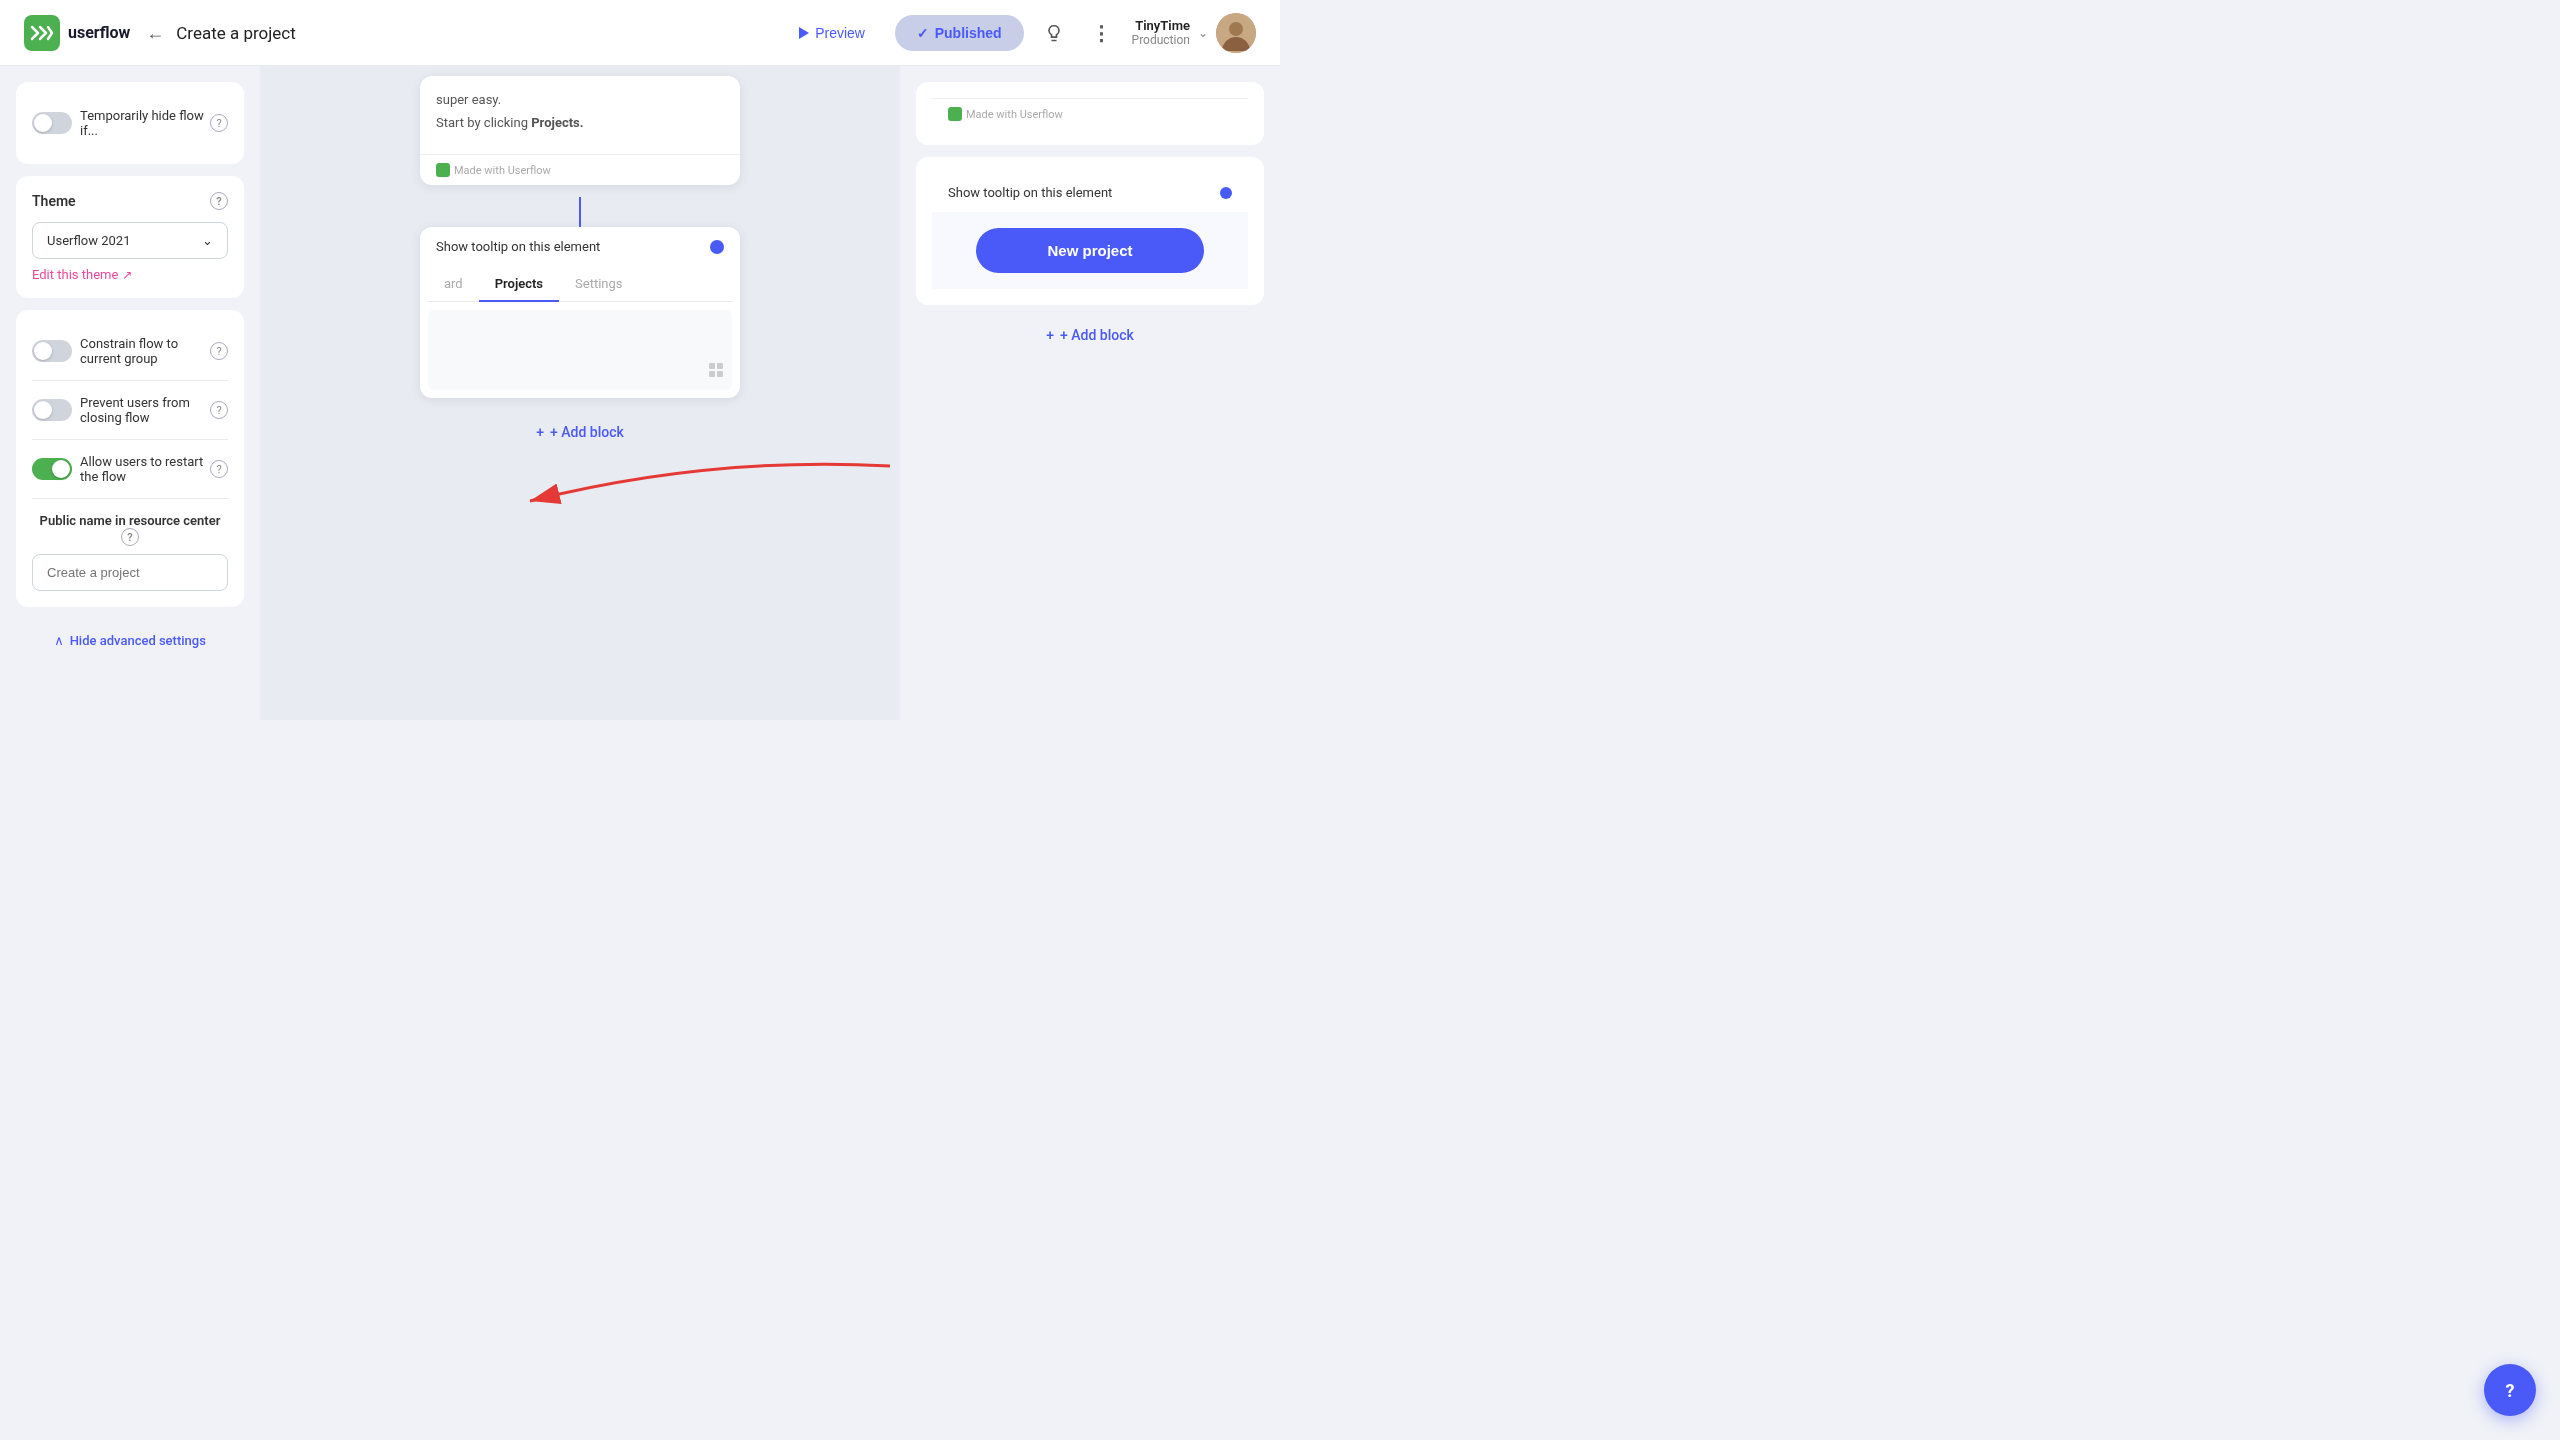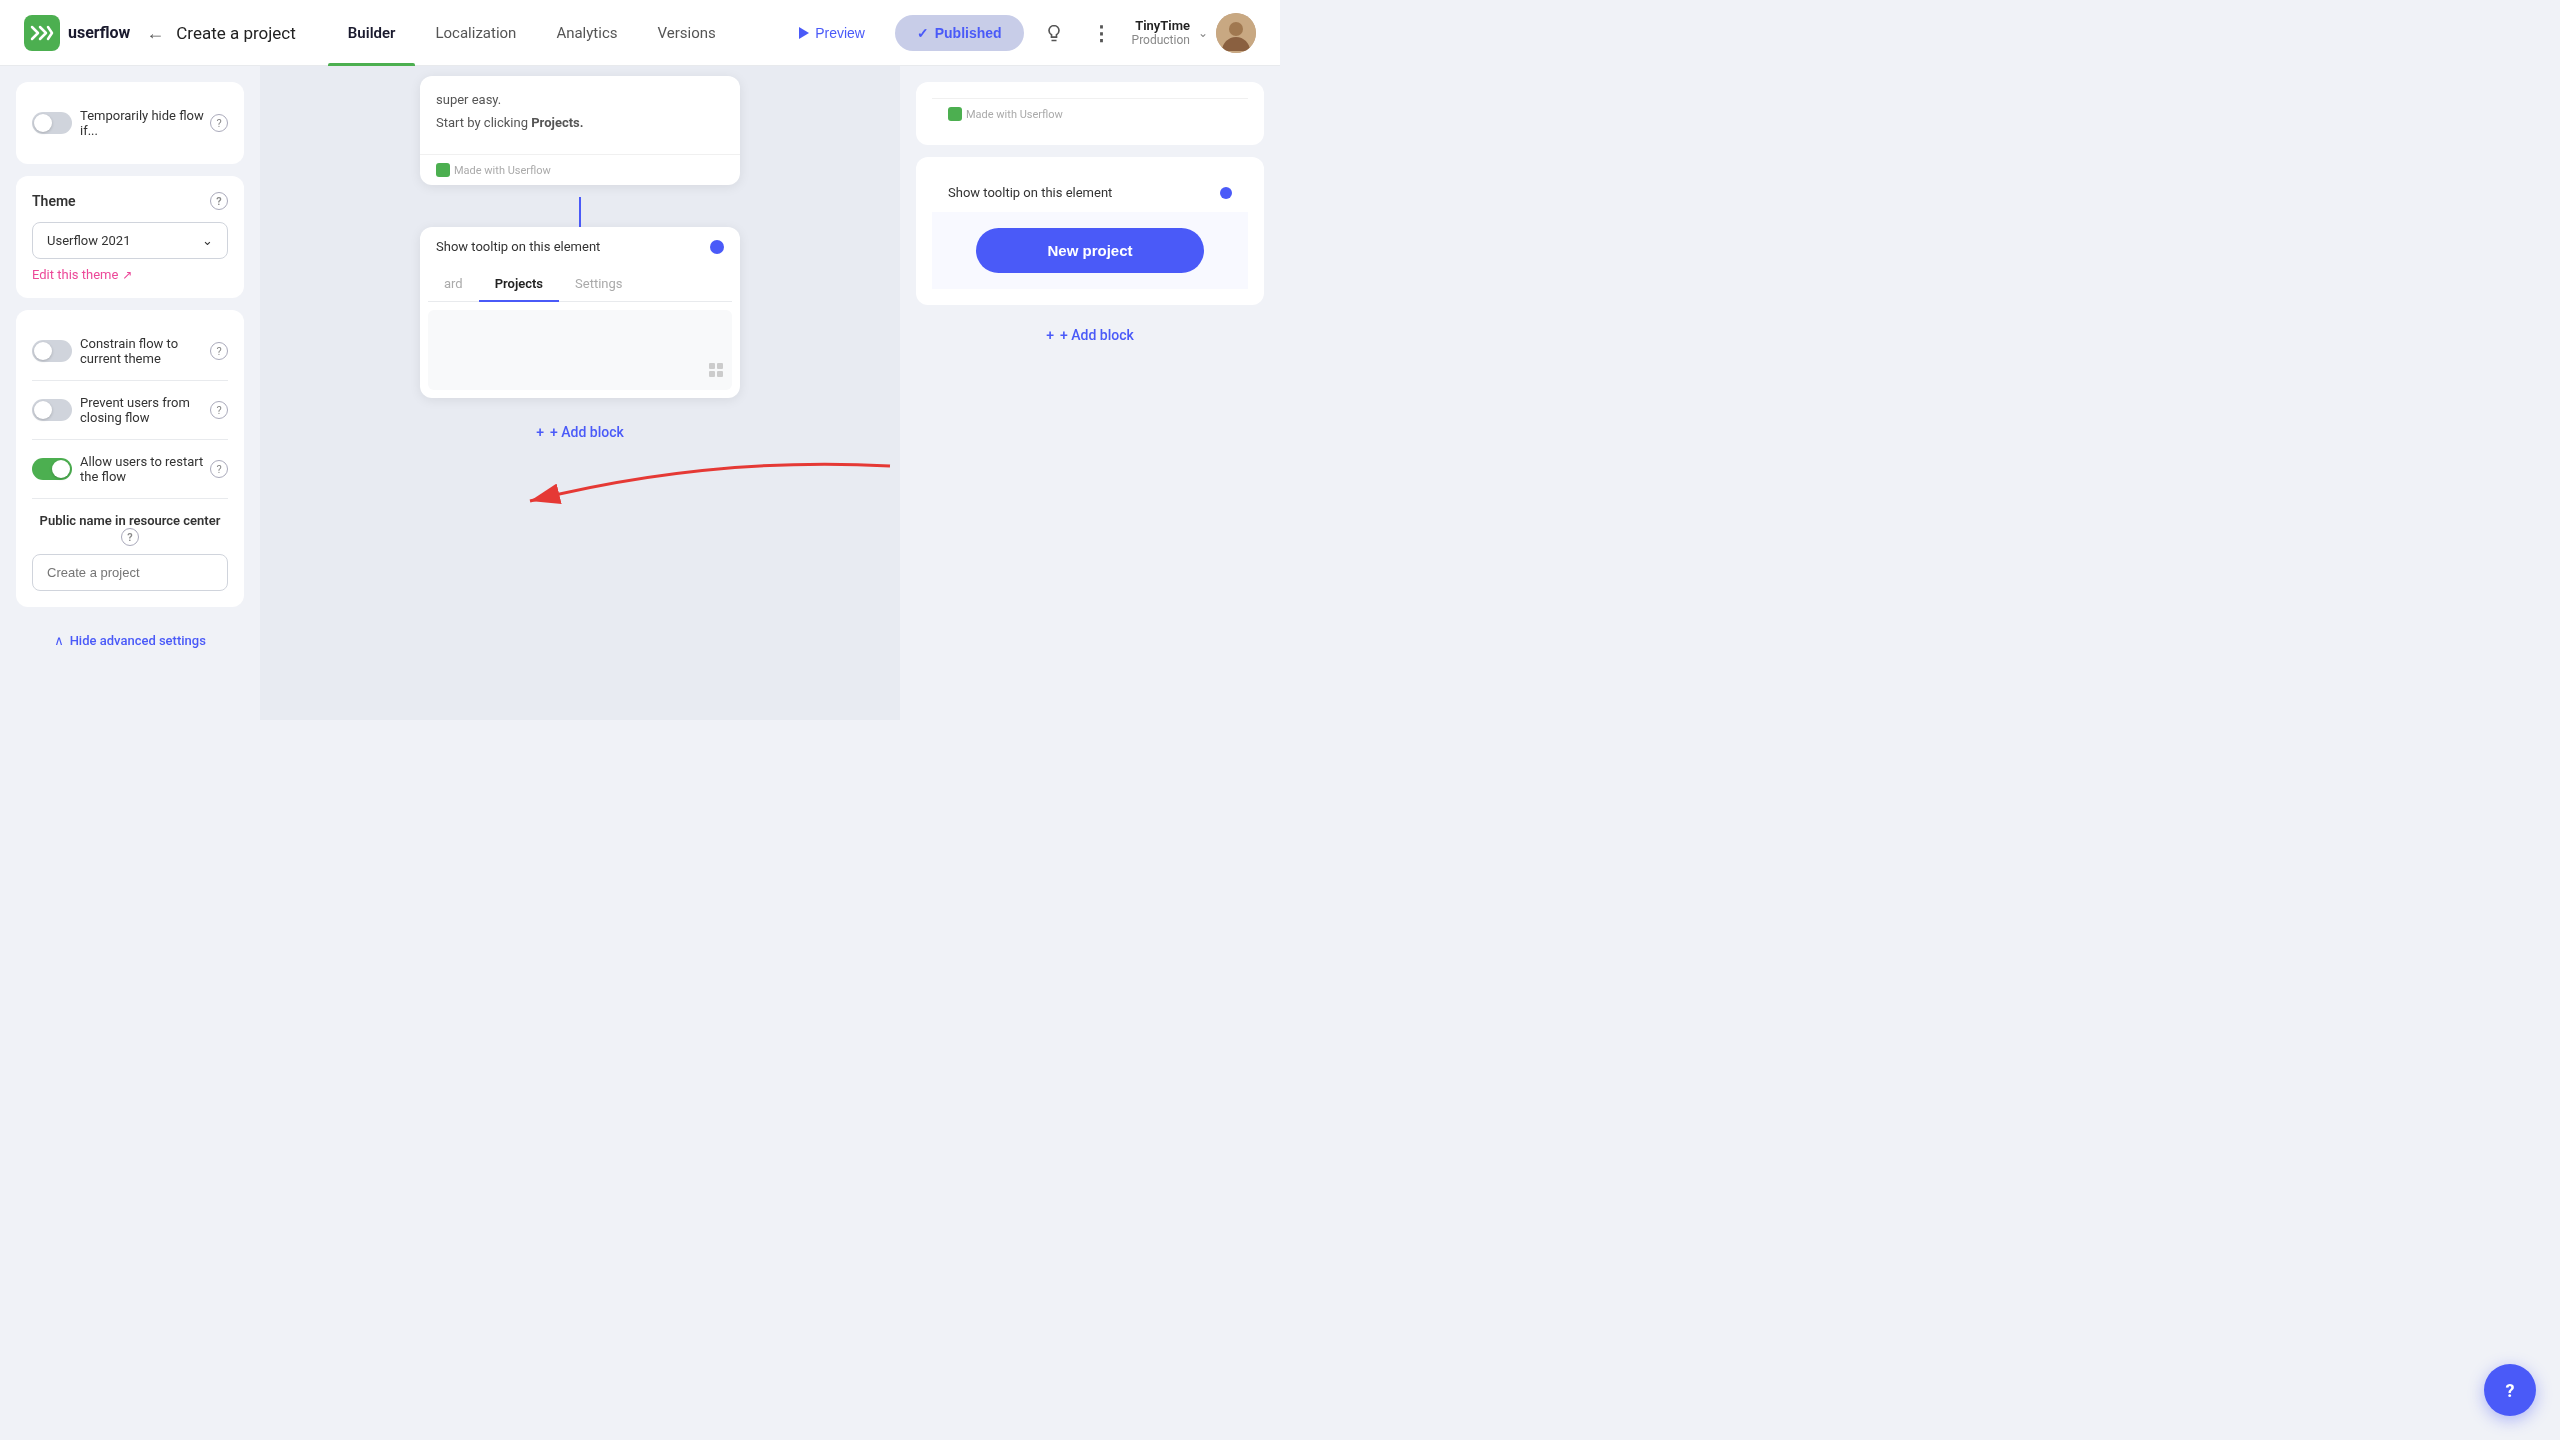--- a/index.html
+++ b/index.html
@@ -486,26 +486,20 @@
       <path d="M16 12 L22 18 L16 24" stroke="white" stroke-width="2.5" stroke-linecap="round" stroke-linejoin="round"></path>
       <path d="M24 12 L28 18 L24 24" stroke="white" stroke-width="2.5" stroke-linecap="round" stroke-linejoin="round"></path>
     </svg>
     <span style="font-weight:700;font-size:16px;color:#1a1a2e;">userflow</span>
   </div>
 
   <div class="header-back">←</div>
 
   <span class="header-project-name">Create a project</span>
 
-  <nav class="header-nav">
-    <div class="nav-item active">Builder</div>
-    <div class="nav-item">Localization</div>
-    <div class="nav-item">Analytics</div>
-    <div class="nav-item">Versions</div>
-  </nav>
 
   <div class="header-right">
     <button class="btn-preview">
       <span class="play-icon"></span>
       <span>Preview</span>
     </button>
     <button class="btn-published">
       <span style="font-size:14px;">✓</span>
       <span>Published</span>
     </button>
@@ -557,21 +551,21 @@
       </div>
       <div class="edit-theme-link">
         <span>Edit this theme</span>
         <span style="font-size:12px;">↗</span>
       </div>
     </div>
 
     <div class="settings-card">
       <div class="toggle-row">
         <div class="toggle-switch"></div>
-        <span class="toggle-label">Constrain flow to current theme</span>
+        <span class="toggle-label">Constrain flow to current group</span>
         <div class="help-icon">?</div>
       </div>
 
       <div class="separator-line"></div>
 
       <div class="toggle-row">
         <div class="toggle-switch"></div>
         <span class="toggle-label">Prevent users from closing flow</span>
         <div class="help-icon">?</div>
       </div>

